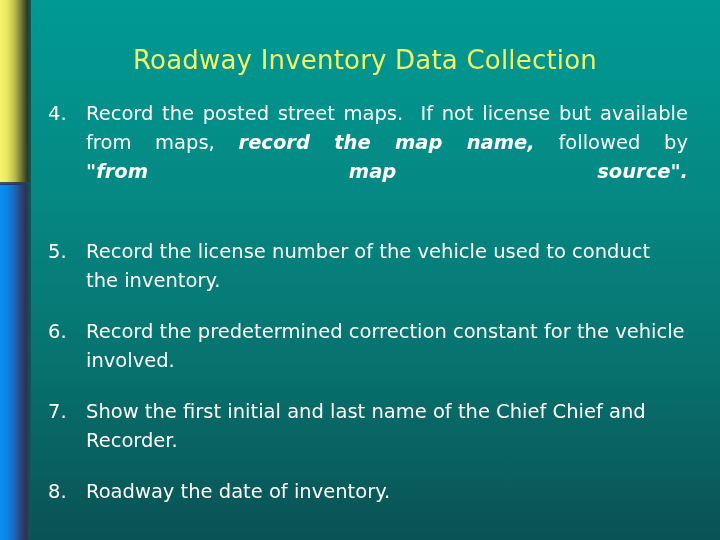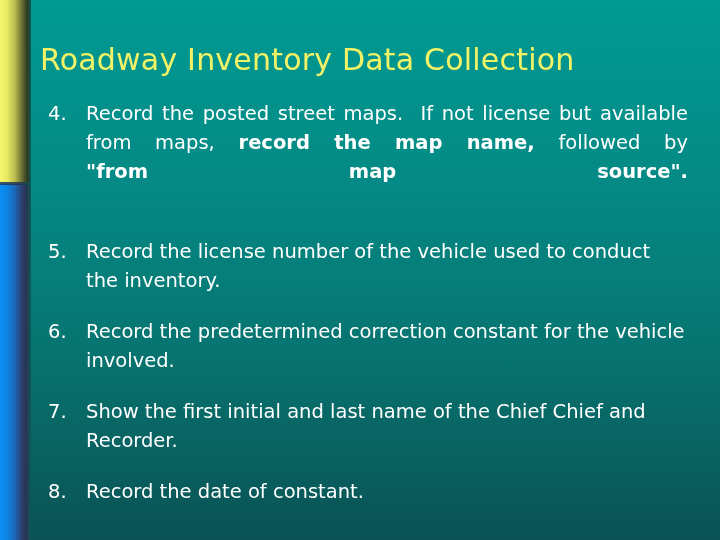--- a/index.html
+++ b/index.html
@@ -58,23 +58,23 @@
     background: linear-gradient(to right, #1b3a66 0%, #20304f 60%, #0d5a57 100%);
     opacity: .85;
   }
 
   
   .title {
     position: absolute;
     left: 40px;
     top: 42px;
     width: 650px;
-    text-align: left;
+    text-align: center;
     color: #f2f266;
-    font-size: 30px;
+    font-size: 26px;
     line-height: 36px;
     font-weight: normal;
     letter-spacing: .2px;
     white-space: nowrap;
   }
 
   
   .body {
     position: absolute;
     left: 48px;
@@ -103,20 +103,21 @@
   .item.justify .txt {
     text-align: justify;
   }
   .item.justify .txt:after {
     content: "";
     display: inline-block;
     width: 100%;
   }
   .em {
     font-weight: bold;
+    font-style: italic;
   }
   .nowrapline { white-space: nowrap; }
 </style>
 </head>
 <body>
 
 <div class="slide">
 
   <div class="stripe stripe-yellow"></div>
   <div class="stripe stripe-blue"></div>
@@ -145,17 +146,17 @@
       <span class="txt">Record the predetermined correction constant for the vehicle involved.</span>
     </div>
 
     <div class="item">
       <span class="num">7.</span>
       <span class="txt">Show the first initial and last name of the Chief Chief and Recorder.</span>
     </div>
 
     <div class="item">
       <span class="num">8.</span>
-      <span class="txt">Record the date of constant.</span>
+      <span class="txt">Roadway the date of inventory.</span>
     </div>
 
   </div>
 </div>
 
 </body></html>

